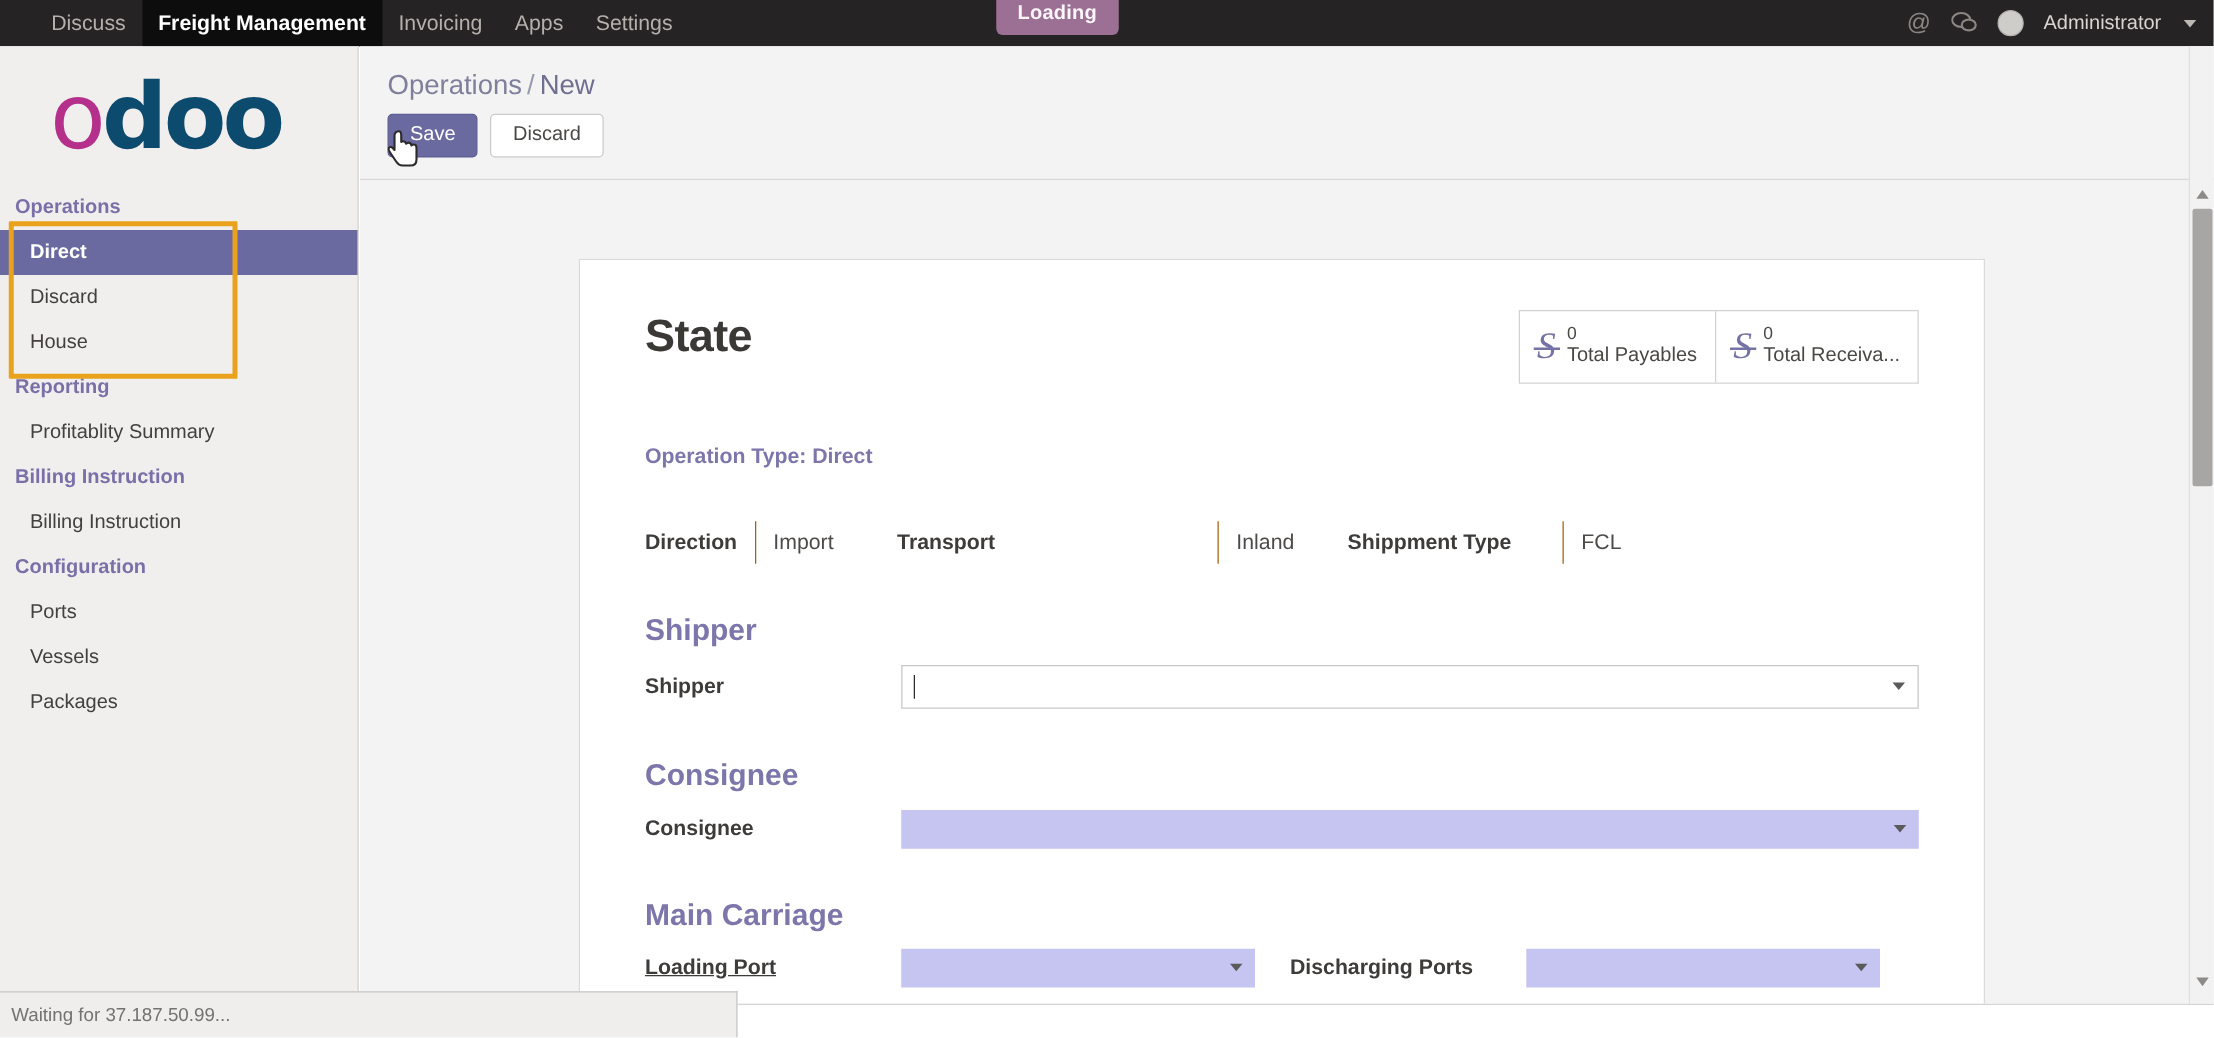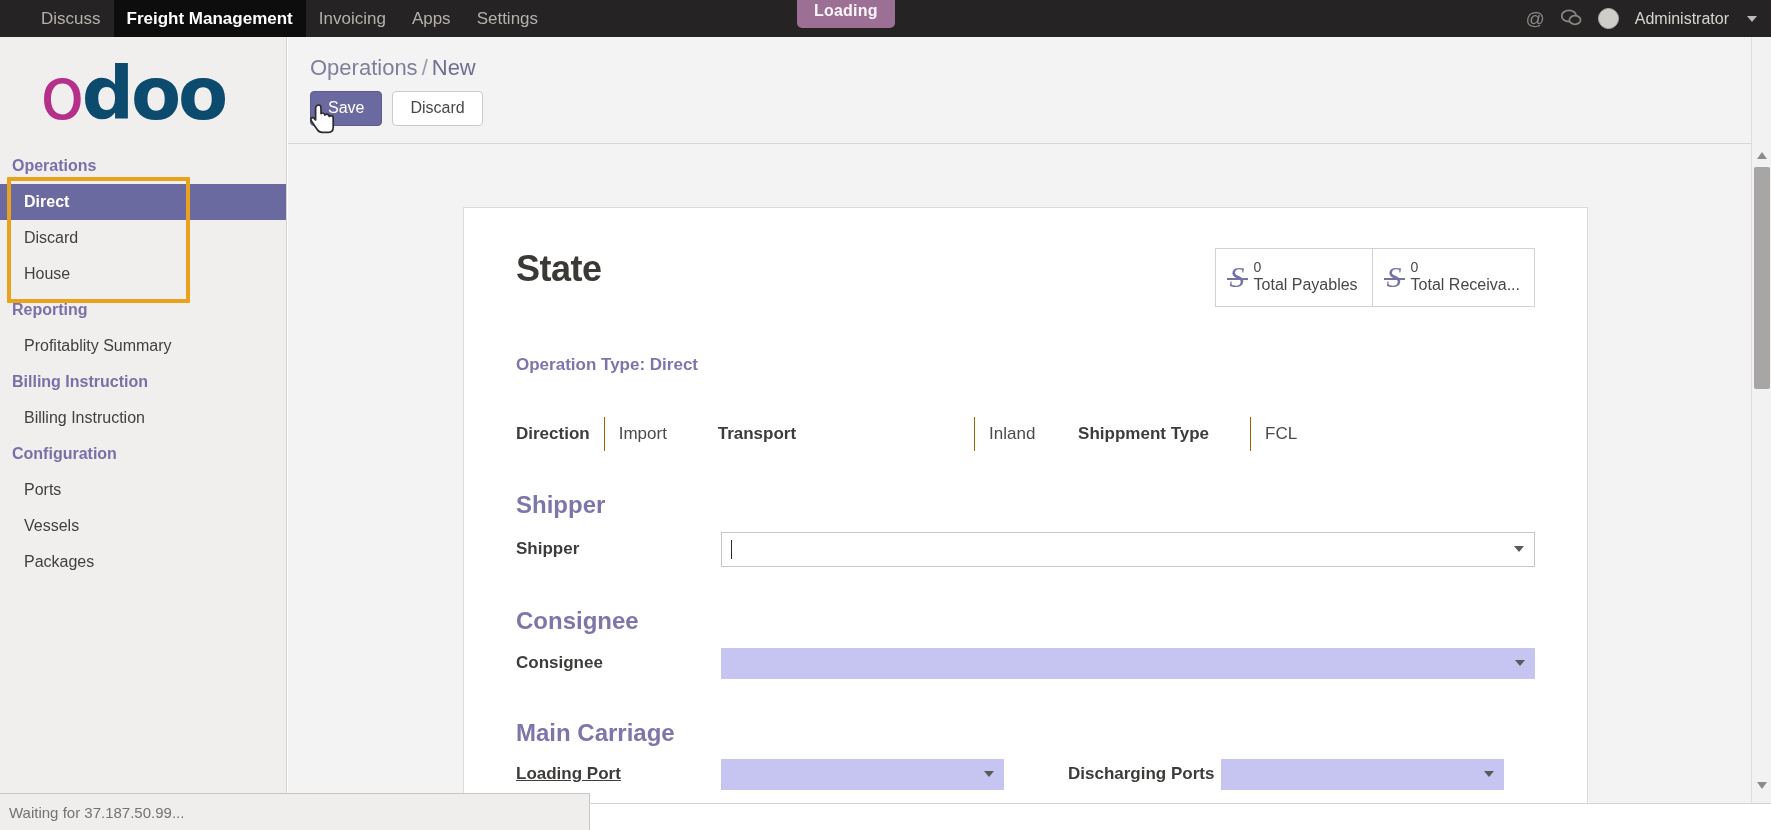--- a/index.html
+++ b/index.html
@@ -181,21 +181,21 @@
     border-right: 5px solid transparent; border-top: 6px solid #5a5a5a;
   }
   .input-required {
     width: 818px; height: 31px; background: #c6c4f0;
     border: none; position: relative;
   }
   .input-required.sm { width: 283px; }
 
   .two-col { display: flex; align-items: center; margin-top: 12px; }
   .lbl2 { font-size: 17px; font-weight: bold; color: #3e3c3a; width: 205px; flex-shrink:0;text-decoration:underline; }
-  .lbl3 { font-size: 17px; font-weight: bold; color: #3e3c3a; width: 217px; flex-shrink:0; padding-left: 64px; }
+  .lbl3 { font-size: 17px; font-weight: bold; color: #3e3c3a; width: 217px; flex-shrink:0; padding-left: 28px; }
 
   
   .vscroll {
     position: absolute; right: 0; top: 37px; width: 20px; height: 766px;
     background: #f3f2f2; border-left: 1px solid #e0dedc;
   }
   .vscroll .arrow-up, .vscroll .arrow-dn {
     position: absolute; left: 0; width: 20px; height: 20px;
     display: flex; align-items: center; justify-content: center;
     cursor: pointer;

